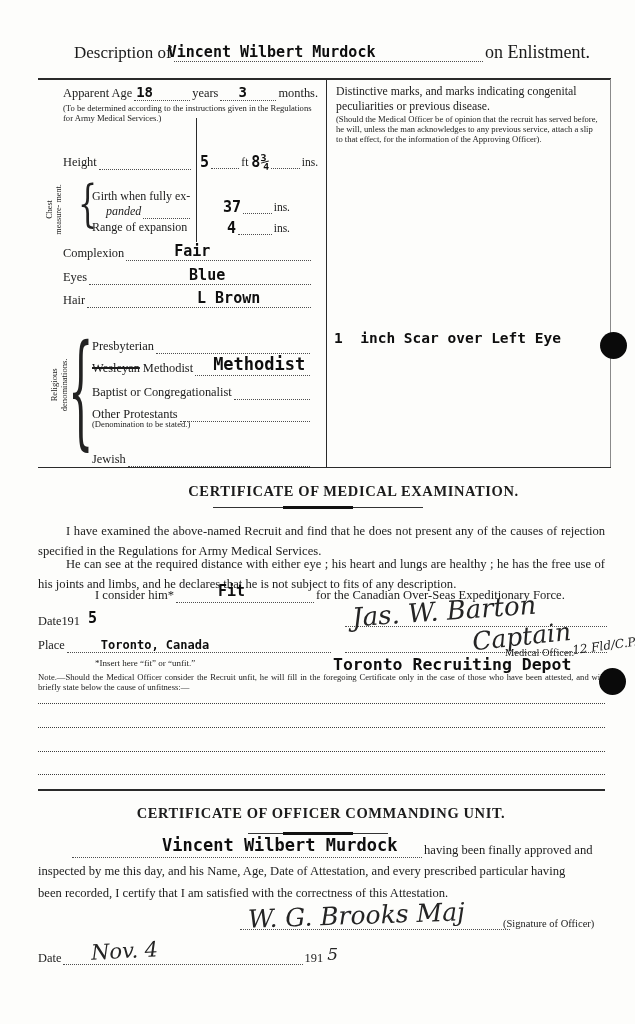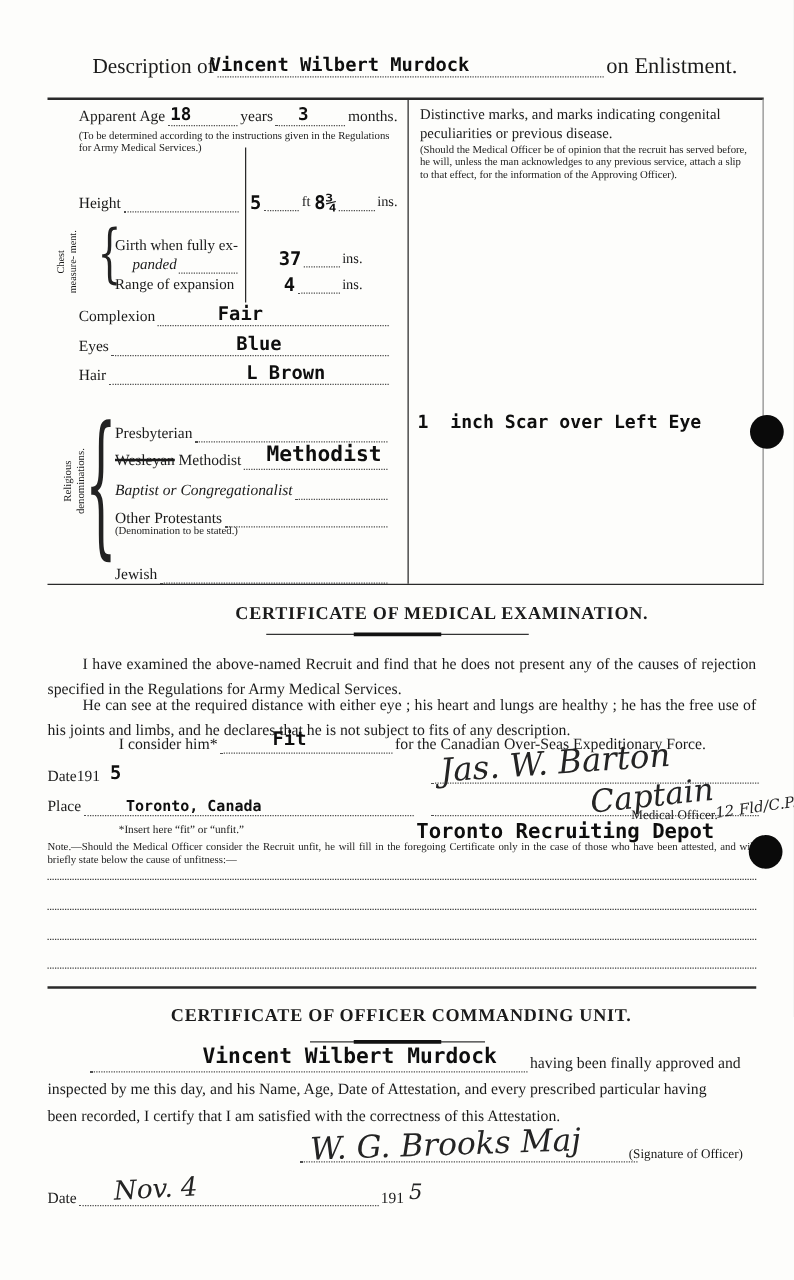--- a/index.html
+++ b/index.html
@@ -132,21 +132,21 @@
     <span class="lbl">Presbyterian</span>
     <span class="dots"></span>
   </div>
   <div class="abs row" style="left:92px;top:361px;width:220px;">
     <span class="lbl strike">Wesleyan</span>
     <span class="lbl" style="margin-left:3px;">Methodist</span>
     <span class="dots">
       <span class="over typed" style="font-size:17px;left:18px;bottom:1px;">Methodist</span>
     </span>
   </div>
-  <div class="abs row" style="left:92px;top:385px;width:220px;font-style:italic;">
+  <div class="abs row" style="left:92px;top:385px;width:220px;">
     <span class="lbl">Baptist or Congregationalist</span>
     <span class="dots"></span>
   </div>
   <div class="abs row" style="left:92px;top:407px;width:220px;">
     <span class="lbl">Other Protestants</span>
     <span class="dots"></span>
   </div>
   <div class="abs smallnote" style="left:92px;top:419px;">(Denomination to be stated.)</div>
   <div class="abs row" style="left:92px;top:452px;width:220px;">
     <span class="lbl">Jewish</span>

